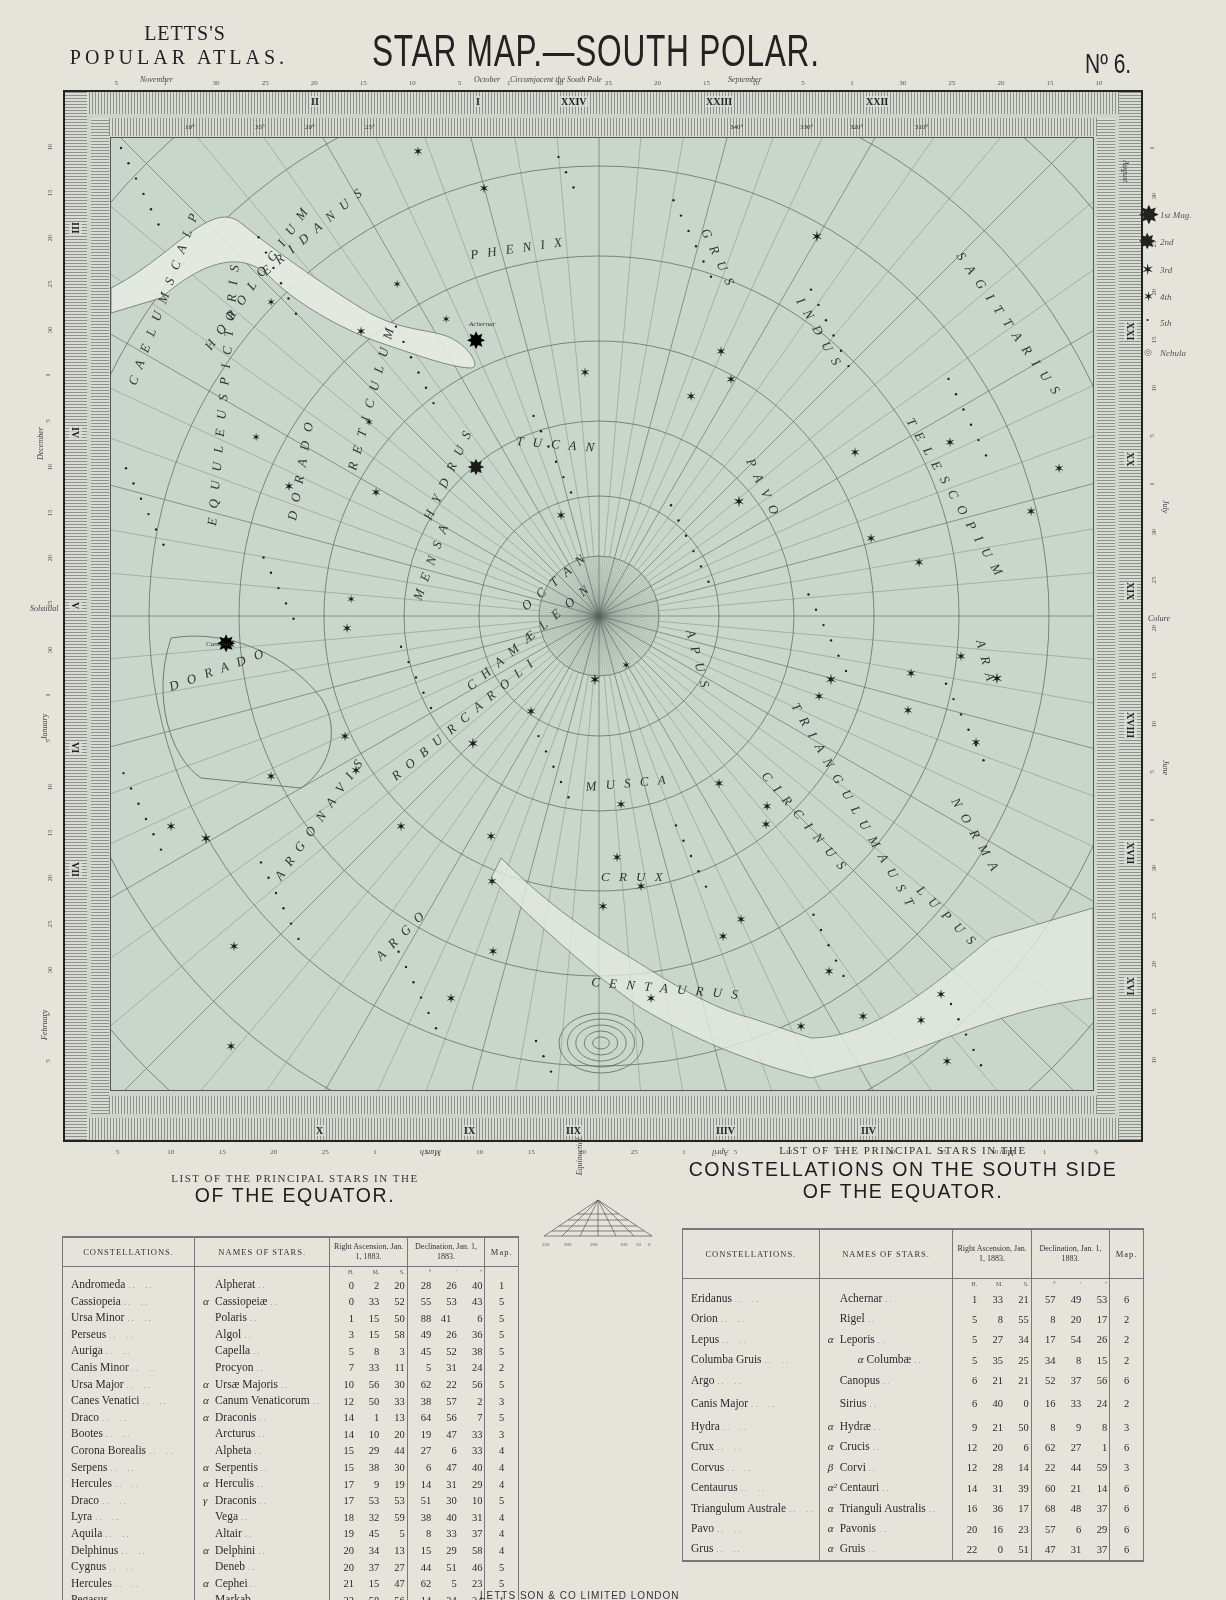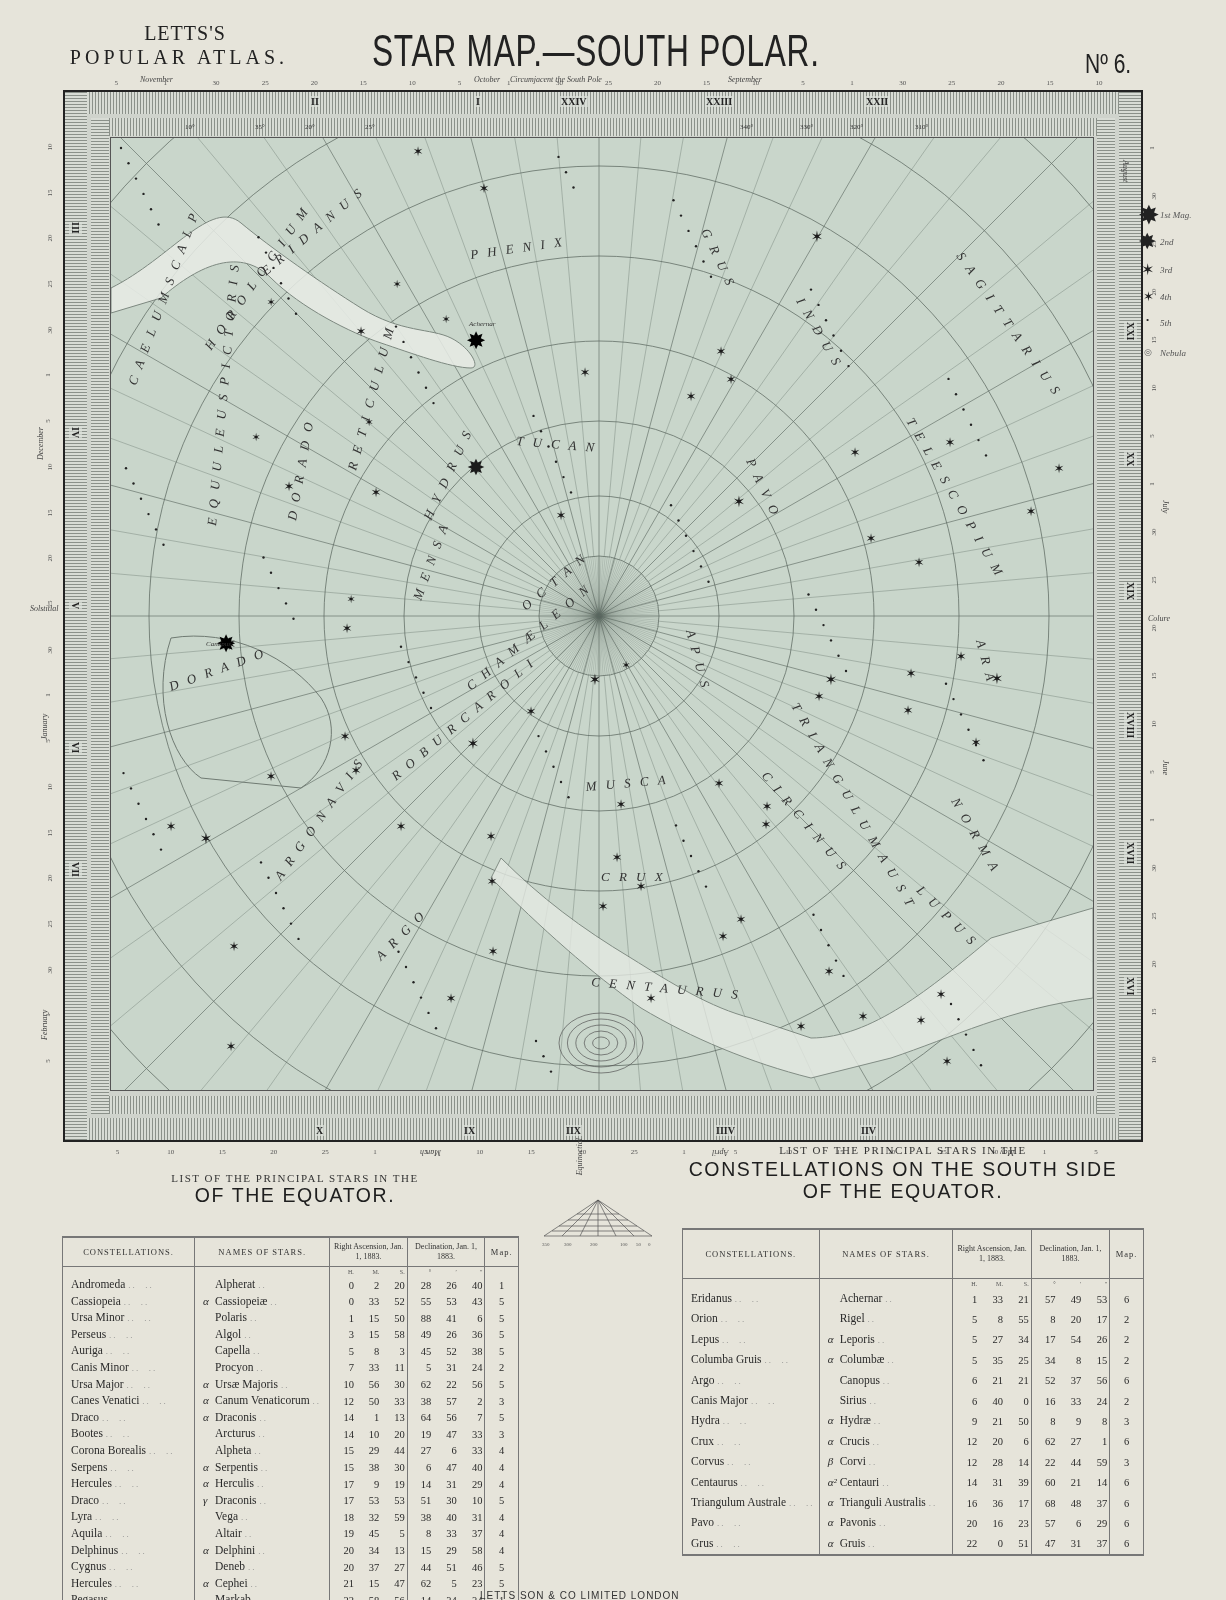--- a/index.html
+++ b/index.html
@@ -127,21 +127,21 @@
   <span class="band-label" style="right:4px;top:360px;writing-mode:vertical-rl;">XX</span>
   <span class="band-label" style="right:4px;top:490px;writing-mode:vertical-rl;">XIX</span>
   <span class="band-label" style="right:4px;top:620px;writing-mode:vertical-rl;">XVIII</span>
   <span class="band-label" style="right:4px;top:750px;writing-mode:vertical-rl;">XVII</span>
   <span class="band-label" style="right:4px;top:885px;writing-mode:vertical-rl;">XVI</span>
 
   <span class="band-small" style="left:120px;top:31px;">10°</span>
   <span class="band-small" style="left:190px;top:31px;">35°</span>
   <span class="band-small" style="left:240px;top:31px;">20°</span>
   <span class="band-small" style="left:300px;top:31px;">25°</span>
-  <span class="band-small" style="left:665px;top:31px;margin-left:10px;">340°</span>
+  <span class="band-small" style="left:665px;top:31px;">340°</span>
   <span class="band-small" style="left:735px;top:31px;">330°</span>
   <span class="band-small" style="left:785px;top:31px;">320°</span>
   <span class="band-small" style="left:850px;top:31px;">310°</span>
 </div>
 
 <div class="abs chart-area">
   <svg id="map-svg" width="982" height="952" viewBox="0 0 982 952">
     <g id="grid">
         <circle cx="488" cy="478" r="60" fill="none" stroke="#5d6a62" stroke-width="1" opacity="0.75"></circle>
         <circle cx="488" cy="478" r="120" fill="none" stroke="#5d6a62" stroke-width="1" opacity="0.75"></circle>
@@ -806,21 +806,21 @@
         <td class="num de-end" style="height: 15.6px; line-height: 15.6px;">43</td>
         <td class="map" style="height: 15.6px; line-height: 15.6px;">5</td>
       </tr>
       <tr>
         <td class="c-const" style="height: 15.6px; line-height: 15.6px;"><span>Ursa Minor</span> <span class="dots">..&nbsp;&nbsp;..</span></td>
         <td class="c-star" style="height: 15.6px; line-height: 15.6px;"><span class="greek" style="display:inline-block;width:12px;"></span><span>Polaris</span> <span class="dots">..</span></td>
         <td class="num" style="height: 15.6px; line-height: 15.6px;">1</td>
         <td class="num" style="height: 15.6px; line-height: 15.6px;">15</td>
         <td class="num ra-end" style="height: 15.6px; line-height: 15.6px;">50</td>
         <td class="num" style="height: 15.6px; line-height: 15.6px;">88</td>
-        <td class="num" style="height: 15.6px; line-height: 15.6px;">41</td>
+        <td class="num" style="height: 15.6px; line-height: 15.6px; text-align: center;">41</td>
         <td class="num de-end" style="height: 15.6px; line-height: 15.6px;">6</td>
         <td class="map" style="height: 15.6px; line-height: 15.6px;">5</td>
       </tr>
       <tr>
         <td class="c-const" style="height: 15.6px; line-height: 15.6px;"><span>Perseus</span> <span class="dots">..&nbsp;&nbsp;..</span></td>
         <td class="c-star" style="height: 15.6px; line-height: 15.6px;"><span class="greek" style="display:inline-block;width:12px;"></span><span>Algol</span> <span class="dots">..</span></td>
         <td class="num" style="height: 15.6px; line-height: 15.6px;">3</td>
         <td class="num" style="height: 15.6px; line-height: 15.6px;">15</td>
         <td class="num ra-end" style="height: 15.6px; line-height: 15.6px;">58</td>
         <td class="num" style="height: 15.6px; line-height: 15.6px;">49</td>
@@ -1062,42 +1062,42 @@
         <td class="num" style="height: 19.4px; line-height: 19.4px;">5</td>
         <td class="num" style="height: 19.4px; line-height: 19.4px;">27</td>
         <td class="num ra-end" style="height: 19.4px; line-height: 19.4px;">34</td>
         <td class="num" style="height: 19.4px; line-height: 19.4px;">17</td>
         <td class="num" style="height: 19.4px; line-height: 19.4px;">54</td>
         <td class="num de-end" style="height: 19.4px; line-height: 19.4px;">26</td>
         <td class="map" style="height: 19.4px; line-height: 19.4px;">2</td>
       </tr>
       <tr>
         <td class="c-const" style="height: 19.4px; line-height: 19.4px;"><span>Columba Gruis</span> <span class="dots">..&nbsp;&nbsp;..</span></td>
-        <td class="c-star" style="height: 19.4px; line-height: 19.4px;"><span class="greek" style="display:inline-block;width:12px;">α</span><span>Columbæ</span> <span class="dots">..</span></td>
+        <td class="c-star" style="height: 19.4px; line-height: 19.4px; text-align: center;"><span class="greek" style="display:inline-block;width:12px;">α</span><span>Columbæ</span> <span class="dots">..</span></td>
         <td class="num" style="height: 19.4px; line-height: 19.4px;">5</td>
         <td class="num" style="height: 19.4px; line-height: 19.4px;">35</td>
         <td class="num ra-end" style="height: 19.4px; line-height: 19.4px;">25</td>
         <td class="num" style="height: 19.4px; line-height: 19.4px;">34</td>
         <td class="num" style="height: 19.4px; line-height: 19.4px;">8</td>
         <td class="num de-end" style="height: 19.4px; line-height: 19.4px;">15</td>
         <td class="map" style="height: 19.4px; line-height: 19.4px;">2</td>
       </tr>
       <tr>
         <td class="c-const" style="height: 19.4px; line-height: 19.4px;"><span>Argo</span> <span class="dots">..&nbsp;&nbsp;..</span></td>
         <td class="c-star" style="height: 19.4px; line-height: 19.4px;"><span class="greek" style="display:inline-block;width:12px;"></span><span>Canopus</span> <span class="dots">..</span></td>
         <td class="num" style="height: 19.4px; line-height: 19.4px;">6</td>
         <td class="num" style="height: 19.4px; line-height: 19.4px;">21</td>
         <td class="num ra-end" style="height: 19.4px; line-height: 19.4px;">21</td>
         <td class="num" style="height: 19.4px; line-height: 19.4px;">52</td>
         <td class="num" style="height: 19.4px; line-height: 19.4px;">37</td>
         <td class="num de-end" style="height: 19.4px; line-height: 19.4px;">56</td>
         <td class="map" style="height: 19.4px; line-height: 19.4px;">6</td>
       </tr>
       <tr>
-        <td class="c-const" style="height: 19.4px; line-height: 17px;"><span>Canis Major</span> <span class="dots">..&nbsp;&nbsp;..</span></td>
+        <td class="c-const" style="height: 19.4px; line-height: 25px;"><span>Canis Major</span> <span class="dots">..&nbsp;&nbsp;..</span></td>
         <td class="c-star" style="height: 19.4px; line-height: 19.4px;"><span class="greek" style="display:inline-block;width:12px;"></span><span>Sirius</span> <span class="dots">..</span></td>
         <td class="num" style="height: 19.4px; line-height: 19.4px;">6</td>
         <td class="num" style="height: 19.4px; line-height: 19.4px;">40</td>
         <td class="num ra-end" style="height: 19.4px; line-height: 19.4px;">0</td>
         <td class="num" style="height: 19.4px; line-height: 19.4px;">16</td>
         <td class="num" style="height: 19.4px; line-height: 19.4px;">33</td>
         <td class="num de-end" style="height: 19.4px; line-height: 19.4px;">24</td>
         <td class="map" style="height: 19.4px; line-height: 19.4px;">2</td>
       </tr>
       <tr>

